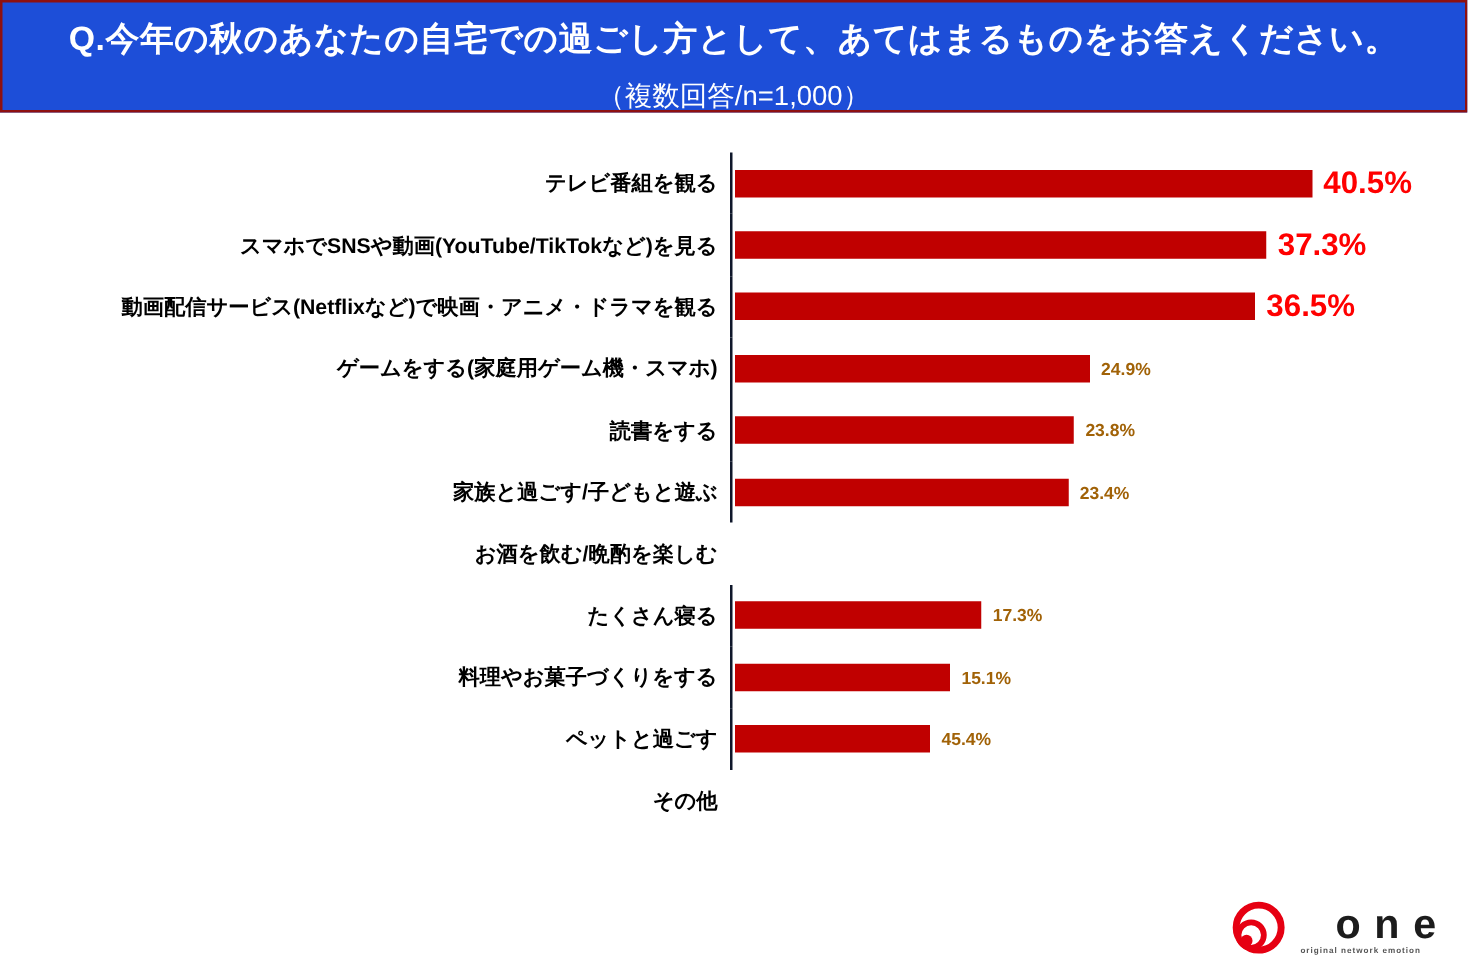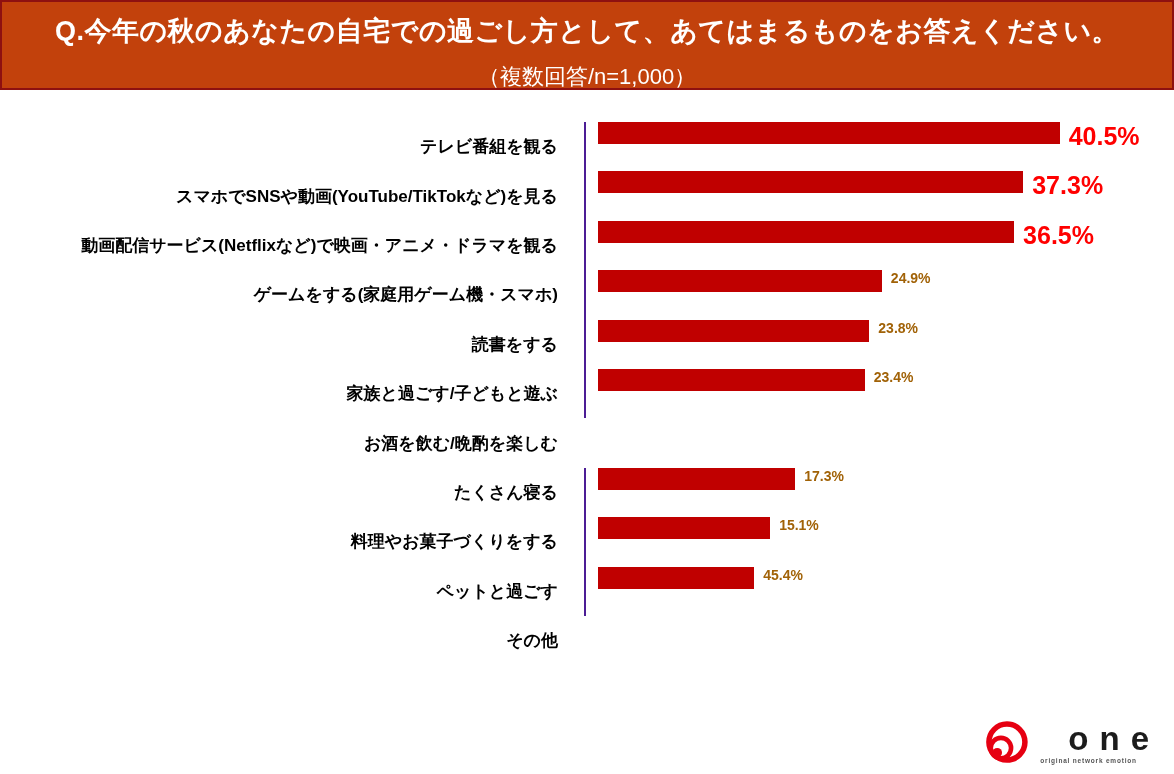--- a/index.html
+++ b/index.html
@@ -5,45 +5,45 @@
   * { margin: 0; padding: 0; box-sizing: border-box; }
   html, body {
     width: 1174px; height: 774px;
     background: #ffffff;
     font-family: "Liberation Sans", "DejaVu Sans", sans-serif;
     overflow: hidden; position: relative;
   }
   
   .header {
     width: 1174px; height: 90px;
-    background: #c2410c;
+    background: #1d4ed8;
     border: 2px solid #8e1010;
     color: #ffffff;
     text-align: center;
     padding-top: 13px;
   }
   .header .title {
     font-size: 27px; font-weight: bold; letter-spacing: 0.5px;
     line-height: 1.2;
   }
   .header .subtitle {
     font-size: 22px; font-weight: 400; margin-top: 15px;
   }
   
   .chart { margin-top: 32px; }
   .row { display: flex; height: 49.4px; align-items: stretch; }
   .cat {
-    width: 584px; text-align: right; padding-right: 26px;
+    width: 584px; text-align: right; padding-right: 10px;
     font-size: 17px; font-weight: bold; color: #000;
     display: flex; align-items: center; justify-content: flex-end;
     white-space: nowrap;
   }
   .plot {
-    flex: 1; border-left: 2px solid #4c1d95;
-    display: flex; padding-left: 12px;
+    flex: 1; border-left: 2px solid #0f172a;
+    display: flex; align-items: center; padding-left: 2px;
   }
   .bar { height: 22px; background: #c00000; flex: 0 0 auto; }
   .val {
     margin-left: 9px; font-size: 14px; font-weight: bold; color: #a16207;
     white-space: nowrap;
   }
   .val.emph { font-size: 25px; color: #ff0000; }
   
   .logo {
     position: absolute; right: 14px; bottom: 6px;

